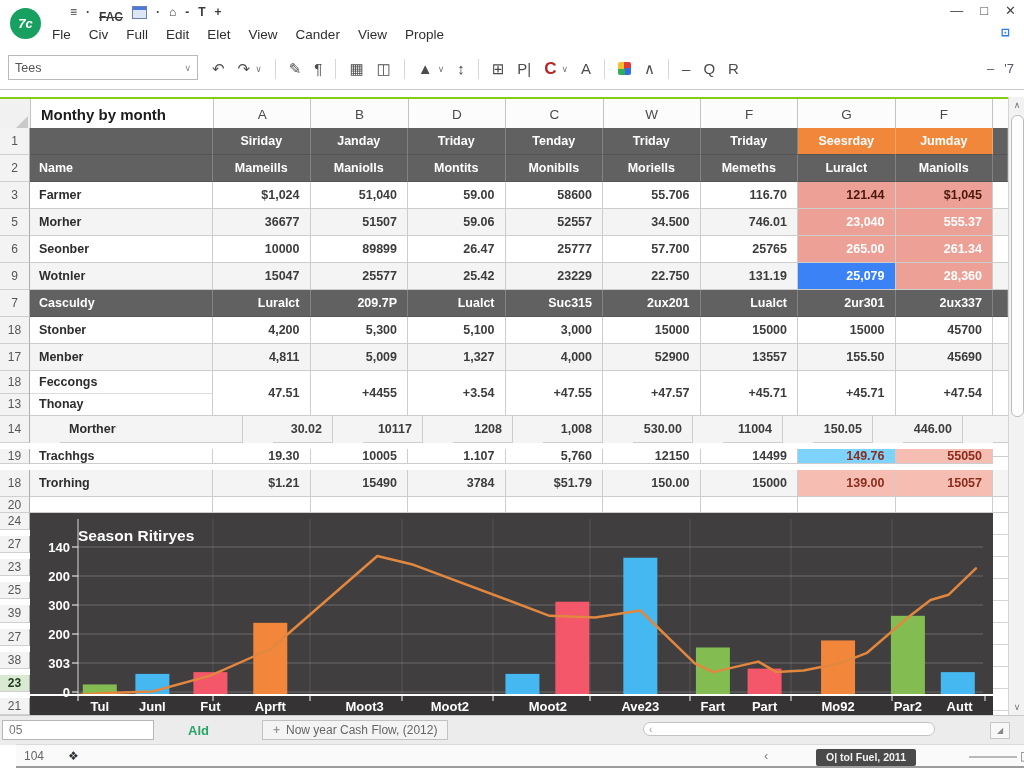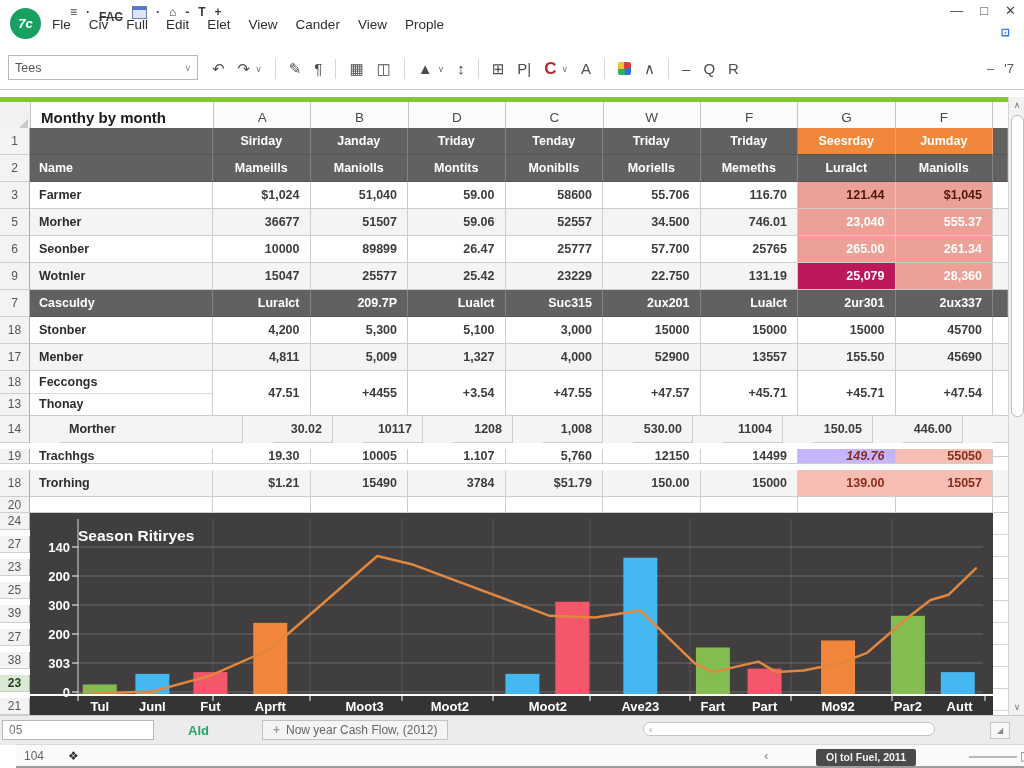--- a/index.html
+++ b/index.html
@@ -11,39 +11,39 @@
         background:#17a05f;color:#fff;font-weight:bold;font-style:italic;font-size:13px;
         display:flex;align-items:center;justify-content:center;z-index:5;}
   .qa{position:absolute;left:70px;top:3px;height:18px;display:flex;align-items:center;gap:9px;
       font-size:12px;color:#3a3a3a;font-weight:bold;}
   .qa .strike{text-decoration:line-through;margin-top:10px;}
   .qa .winbox{display:inline-block;width:13px;height:11px;border:1px solid #6d7fae;background:#dce6f5;
               box-shadow:inset 0 3px 0 #4d79d8;}
   .wincontrols{position:absolute;right:8px;top:3px;display:flex;gap:17px;font-size:13px;color:#444;}
   .wincontrols span{cursor:default;}
   .share-icon{position:absolute;right:14px;top:26px;font-size:11px;color:#2f7ce8;font-weight:bold;}
-  .menubar{position:absolute;left:52px;top:13px;height:22px;display:flex;gap:18px;align-items:center;
+  .menubar{position:absolute;left:52px;top:23px;height:22px;display:flex;gap:18px;align-items:center;
            font-size:13.5px;color:#2f2f2f;}
   .toolbar{position:absolute;left:0;top:48px;width:1024px;height:41px;border-bottom:1px solid #c9c9c9;
            display:flex;align-items:center;}
   .namebox{position:absolute;left:8px;top:7px;width:190px;height:25px;border:1px solid #b9b9b9;
            background:#fff;display:flex;align-items:center;font-size:12.5px;color:#555;
            padding:0 6px;box-sizing:border-box;justify-content:space-between;}
   .nb-caret{color:#888;font-size:9px;}
   .tbicons{position:absolute;left:212px;top:0;height:41px;display:flex;align-items:center;gap:13px;
            font-size:15px;color:#4c4c4c;}
   .tbicons .divider{width:1px;height:20px;background:#d7d7d7;}
   .tbicons .small{font-size:9px;color:#777;margin-left:-8px;}
   .tbicons .redC{color:#b3282d;font-weight:bold;font-size:17px;}
   .tbicons .quadicon{width:13px;height:13px;border-radius:2px;
         background:conic-gradient(#e23b3b 0 25%, #2f6fe0 0 50%, #2faf5a 0 75%, #f2c12e 0);}
   .tbright{position:absolute;right:10px;top:13px;font-size:13px;color:#556;display:flex;gap:10px;}
   
   .colhead{position:absolute;left:0;top:97px;width:1008px;height:31px;display:flex;
-           background:#fcfcfc;border-bottom:1px solid #b9b9b9;border-top:5px solid #84cc16;}
+           background:#fcfcfc;border-bottom:1px solid #b9b9b9;border-top:2px solid #84cc16;}
   .colhead .corner{width:30px;border-right:1px solid #c3c3c3;position:relative;background:#f1f1f1;}
   .colhead .corner::after{content:"";position:absolute;right:2px;bottom:2px;border-style:solid;
            border-width:0 0 12px 12px;border-color:transparent transparent #c9c9c9 transparent;}
   .colhead .sheettitle{width:183px;box-sizing:border-box;padding-left:10px;display:flex;align-items:center;
            font-size:15px;font-weight:800;color:#1c1c1c;border-right:1px solid #c3c3c3;background:#fff;}
   .colhead .letter{flex:1;display:flex;align-items:center;justify-content:center;font-size:13.5px;
            color:#4a4a4a;border-right:1px solid #c3c3c3;}
   .colhead .partial{width:15px;}
   .rows{position:absolute;left:0;top:128px;width:1008px;}
   .srow{display:flex;background:#fff;}
@@ -270,21 +270,21 @@
       </div>
       <div class="srow alt" style="height: 27px;">
         <div class="rowhead">9</div>
         <div class="cell name">Wotnler</div>
         <div class="cell num">15047</div>
         <div class="cell num">25577</div>
         <div class="cell num">25.42</div>
         <div class="cell num">23229</div>
         <div class="cell num">22.750</div>
         <div class="cell num">131.19</div>
-        <div class="cell num" style="background: #be185d; color: rgb(255, 255, 255);">25,079</div>
+        <div class="cell num" style="background: #3b82f6; color: rgb(255, 255, 255);">25,079</div>
         <div class="cell num" style="background: rgb(237, 160, 149); color: rgb(255, 255, 255);">28,360</div>
         <div class="cell partial"></div>
       </div>
       <div class="srow dark" style="height: 27px;">
         <div class="rowhead">7</div>
         <div class="cell name">Casculdy</div>
         <div class="cell num">Luralct</div>
         <div class="cell num">209.7P</div>
         <div class="cell num">Lualct</div>
         <div class="cell num">Suc315</div>
@@ -354,21 +354,21 @@
       </div>
       <div class="srow" style="height: 27px; align-items: center;">
         <div class="rowhead">19</div>
         <div class="cell name">Trachhgs</div>
         <div class="cell num">19.30</div>
         <div class="cell num">10005</div>
         <div class="cell num">1.107</div>
         <div class="cell num">5,760</div>
         <div class="cell num">12150</div>
         <div class="cell num">14499</div>
-        <div class="cell num" style="background: #c4b5fd; color: rgb(138, 44, 28); font-style: italic;">149.76</div>
+        <div class="cell num" style="background: #7dd3fc; color: rgb(138, 44, 28);">149.76</div>
         <div class="cell num" style="background: rgb(246, 190, 178); color: rgb(138, 44, 28);">55050</div>
         <div class="cell partial"></div>
       </div>
       <div class="srow alt" style="height: 27px;">
         <div class="rowhead">18</div>
         <div class="cell name">Trorhing</div>
         <div class="cell num">$1.21</div>
         <div class="cell num">15490</div>
         <div class="cell num">3784</div>
         <div class="cell num">$51.79</div>

